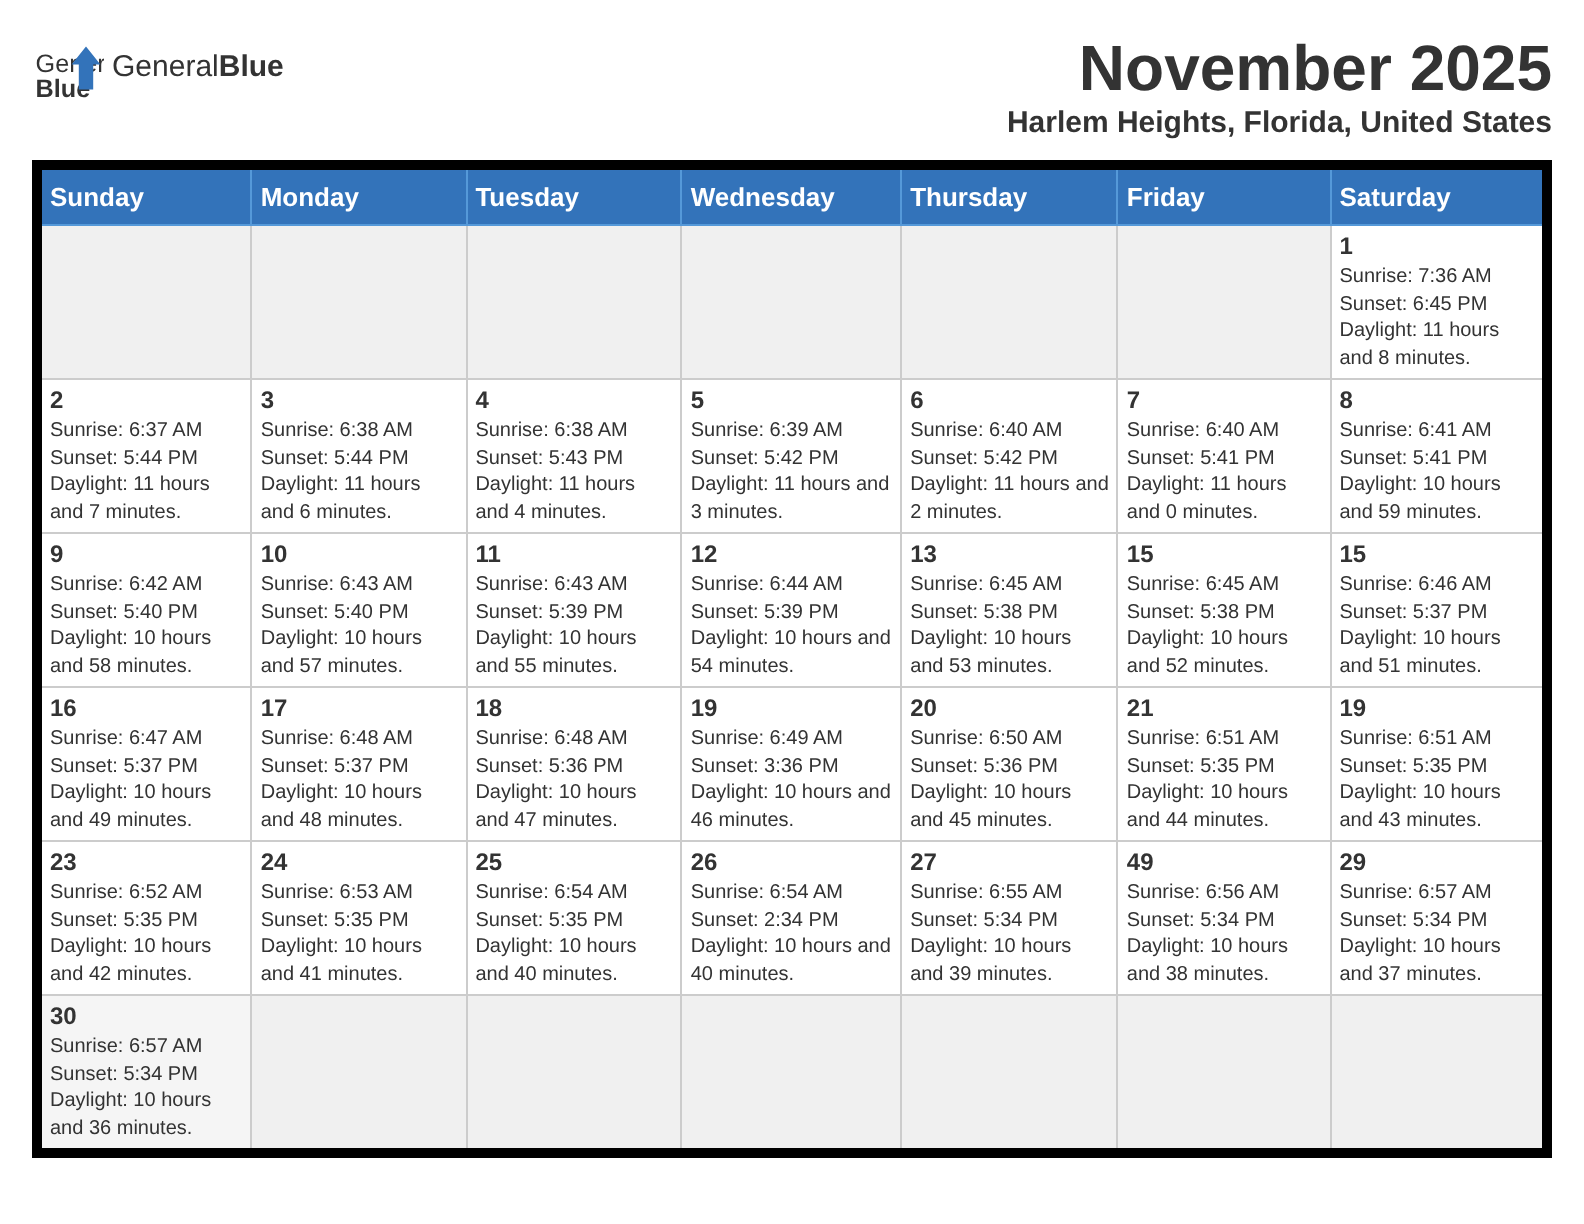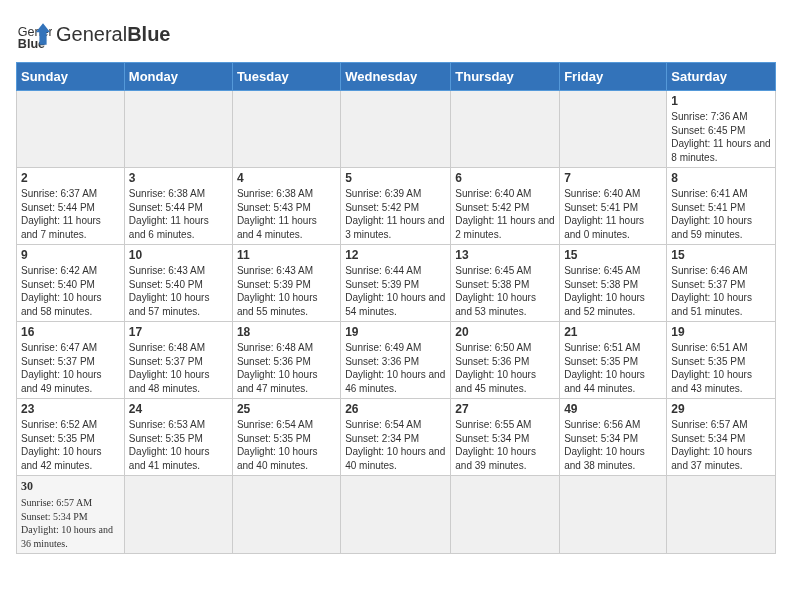--- a/index.html
+++ b/index.html
@@ -34,21 +34,21 @@
       color: #333;
     }
     .location-title {
       font-size: 15px;
       color: #333;
       font-weight: bold;
     }
     .calendar {
       width: 100%;
       border-collapse: collapse;
-      border: 1px solid #000000;
+      border: 5px solid #000000;
     }
     .calendar th {
       background: #3373ba;
       color: #fff;
       font-size: 13px;
       font-weight: bold;
       padding: 6px 4px;
       text-align: left;
       border: 1px solid #5599d9;
     }
@@ -71,38 +71,41 @@
       display: block;
       margin-bottom: 2px;
     }
     .day-info {
       font-size: 10px;
       line-height: 1.35;
       color: #333;
     }
     .last-row td {
       background: #f5f5f5;
-      font-family: Liberation Serif, serif;
     }
   </style>
 </head>
 <body>
 
 <div class="header-area">
   <div class="logo">
     <svg class="logo-icon" viewBox="0 0 40 40">
       <text x="2" y="22" font-size="14" fill="#333" font-family="Arial" font-weight="normal">General</text>
       <text x="2" y="36" font-size="14" fill="#333" font-family="Arial" font-weight="bold">Blue</text>
       <polygon points="30,8 38,18 34,18 34,32 26,32 26,18 22,18" fill="#3373ba"></polygon>
     </svg>
     <div>
-      <div style="font-size:20px; color:#333; line-height:1.1;">
+      <div style="font-size:15px; color:#333; line-height:1.1;">
         <span>General</span><span style="font-weight:bold;">Blue</span>
       </div>
     </div>
+  </div>
+  <div class="title-area">
+    <div class="month-title">November 2025</div>
+    <div class="location-title">Harlem Heights, Florida, United States</div>
   </div>
 </div>
 
 <table class="calendar">
   <thead>
     <tr>
     <th>Sunday</th>
         <th>Monday</th>
         <th>Tuesday</th>
         <th>Wednesday</th>

